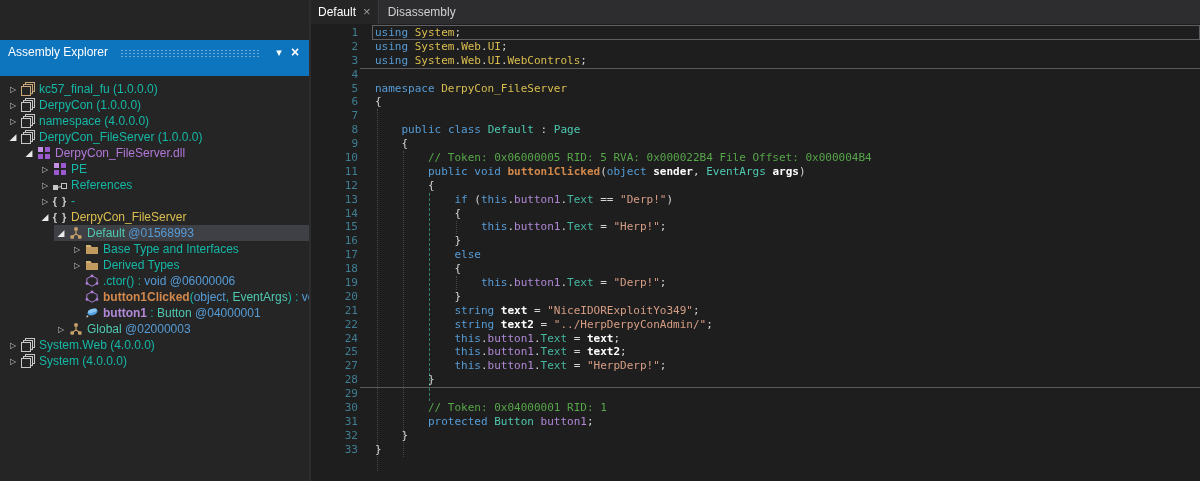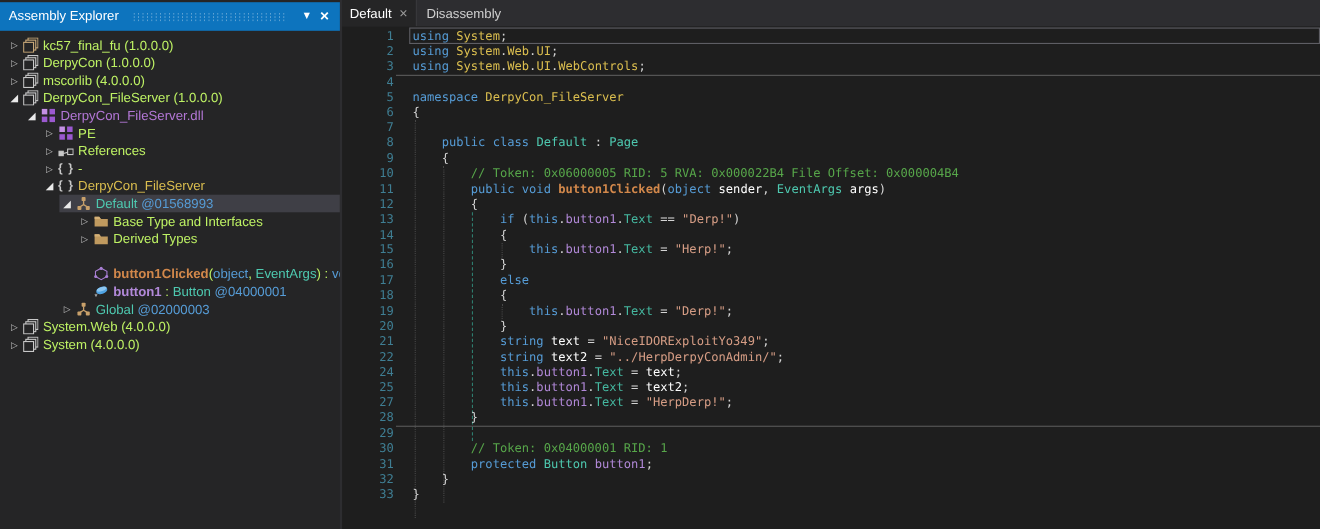--- a/index.html
+++ b/index.html
@@ -11,42 +11,42 @@
   .layout{display:flex;width:1200px;height:481px;}
 
   
   .explorer{
     width:311px;min-width:311px;box-sizing:border-box;
     background:#252526;border-right:2px solid #2D2D30;
     display:flex;flex-direction:column;overflow:hidden;padding-top:2px;
   }
   .panel-header{
     height:24px;min-height:24px;background:#0D74BE;color:#fff;
-    display:flex;align-items:center;font-size:12px;padding:0 6px 2px 8px;
+    display:flex;align-items:center;font-size:12px;padding:0 6px 12px 8px;margin-top:38px;
   }
   .panel-title{white-space:nowrap;}
   .grip{
     flex:1;height:9px;margin:2px 10px 0 12px;
     background-image:radial-gradient(rgba(255,255,255,0.38) 0.8px, rgba(0,0,0,0) 0.9px);
     background-size:4px 3px;
   }
   .hdr-btn{width:16px;text-align:center;color:#fff;cursor:default;font-size:11px;line-height:24px;}
   .hdr-btn.x{font-size:14px;font-weight:bold;}
 
   .tree{flex:1;position:relative;padding-top:5px;font-size:12px;color:#DEDEDE;overflow:hidden;}
   .tree-row{height:16px;display:flex;align-items:center;white-space:nowrap;}
   .tr-spacer{flex:none;height:16px;}
   .trc{flex:1;display:flex;align-items:center;height:16px;overflow:hidden;}
   .trc.sel{background:#3F3F46;}
   .exp{width:14px;flex:none;text-align:center;font-size:8px;color:#C0C0C0;}
   .exp.e{font-size:9px;color:#EAEAEA;}
   .t-icon{width:16px;height:14px;flex:none;margin-right:3px;display:flex;align-items:center;justify-content:center;}
   .t-icon .br{font-size:11px;font-weight:bold;color:#C8C8C8;letter-spacing:1px;}
   .lbl{white-space:pre;}
-  .tc-w{color:#bef264}
+  .tc-w{color:#14b8a6}
   .tc-mod{color:#B377D6}
   .tc-ns{color:#DBBE4F}
   .tc-ty{color:#4EC9B0}
   .tc-addr{color:#569CD6}
   .tc-kw{color:#569CD6}
   .tc-mth{color:#D2884B;font-weight:bold}
   .tc-fld{color:#B289D9;font-weight:bold}
 
   
   .editor-area{flex:1;display:flex;flex-direction:column;overflow:hidden;}
@@ -72,21 +72,21 @@
   }
   .guide{position:absolute;width:0;border-left:1px dotted #474747;pointer-events:none;}
   .guide.teal{border-left:1px dashed #2E7D6E;}
 
   .tk-kw{color:#569CD6}
   .tk-ns{color:#DBBE4F}
   .tk-ty{color:#4EC9B0}
   .tk-mth{color:#D2884B;font-weight:bold}
   .tk-fld{color:#B289D9}
   .tk-prop{color:#45B8A0}
-  .tk-loc{color:#FFFFFF;font-weight:normal}
+  .tk-loc{color:#FFFFFF;font-weight:bold}
   .tk-pl{color:#D4D4D4}
   .tk-cm{color:#57A64A}
   .tk-st{color:#D69D85}
 </style>
 </head>
 <body>
 
 <div class="layout">
 
   <aside class="explorer">
@@ -135,21 +135,21 @@
             <span class="exp">▷</span>
             <span class="t-icon">
               <svg width="14" height="14" viewBox="0 0 14 14">
                 <g fill="#252526" stroke="#C8C8C8" stroke-width="1">
                   <rect x="4.5" y="0.5" width="9" height="9"></rect>
                   <rect x="2.5" y="2.5" width="9" height="9"></rect>
                   <rect x="0.5" y="4.5" width="9" height="9"></rect>
                 </g>
               </svg>
             </span>
-            <span class="lbl"><span class="tc-w">mscorlib (4.0.0.0)</span></span>
+            <span class="lbl"><span class="tc-w">namespace (4.0.0.0)</span></span>
           </span>
         </div>
         <div class="tree-row">
           <span class="tr-spacer" style="width: 6px;"></span>
           <span class="trc">
             <span class="exp e">◢</span>
             <span class="t-icon">
               <svg width="14" height="14" viewBox="0 0 14 14">
                 <g fill="#252526" stroke="#C8C8C8" stroke-width="1">
                   <rect x="4.5" y="0.5" width="9" height="9"></rect>
@@ -271,20 +271,36 @@
               <svg width="14" height="14" viewBox="0 0 14 14">
                 <path d="M1 3 h4.2 l1.5 2 H13 v7 H1 z" fill="#C09A5F"></path>
                 <path d="M1 3 h4.2 l1.5 2 H1 z" fill="#D4B077"></path>
               </svg>
             </span>
             <span class="lbl"><span class="tc-w">Derived Types</span></span>
           </span>
         </div>
         <div class="tree-row">
           <span class="tr-spacer" style="width: 70px;"></span>
+          <span class="trc">
+            <span class="exp"></span>
+            <span class="t-icon">
+              <svg width="14" height="14" viewBox="0 0 14 14">
+                <g fill="none" stroke="#A97FD4" stroke-width="1">
+                  <polygon points="7,1.8 12.2,4.6 12.2,9.4 7,12.2 1.8,9.4 1.8,4.6"></polygon>
+                </g>
+                <g fill="#A97FD4">
+                  <circle cx="7" cy="2" r="1.4"></circle>
+                  <circle cx="2" cy="9.4" r="1.4"></circle>
+                  <circle cx="12" cy="9.4" r="1.4"></circle>
+                </g>
+              </svg>
+            </span>
+            <span class="lbl"><span class="tc-w">.ctor() : </span><span class="tc-kw">void</span><span class="tc-addr"> @06000006</span></span>
+          </span>
         </div>
         <div class="tree-row">
           <span class="tr-spacer" style="width: 70px;"></span>
           <span class="trc">
             <span class="exp"></span>
             <span class="t-icon">
               <svg width="14" height="14" viewBox="0 0 14 14">
                 <g fill="none" stroke="#A97FD4" stroke-width="1">
                   <polygon points="7,1.8 12.2,4.6 12.2,9.4 7,12.2 1.8,9.4 1.8,4.6"></polygon>
                 </g>

